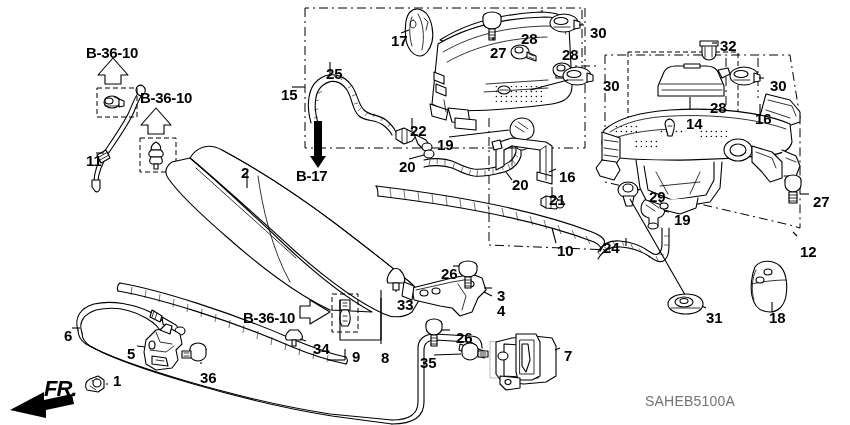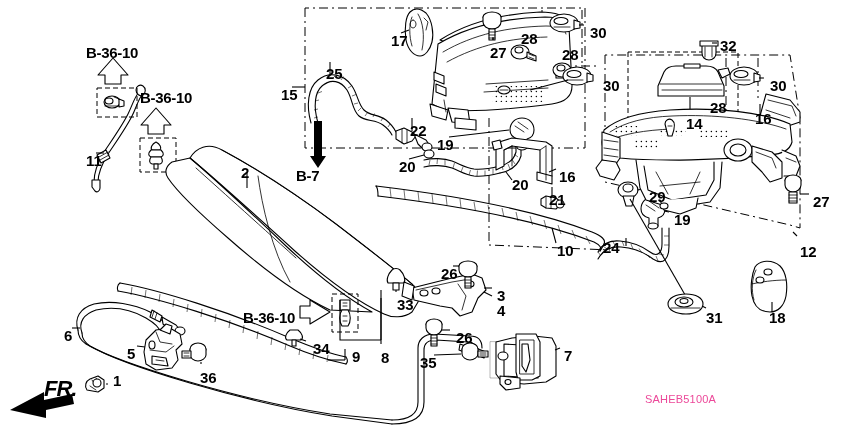--- a/index.html
+++ b/index.html
@@ -17,23 +17,23 @@
     font-size:15px;
     font-weight:700;
     color:#000;
     white-space:nowrap;
     line-height:1;
   }
   .lbl.ref{font-size:15px;font-weight:700;letter-spacing:-0.3px;}
   .partno{
     position:absolute;
     font-family:"Liberation Sans", sans-serif;
-    font-size:11px;
+    font-size:14px;
     font-weight:400;
-    color:#ec4899;
+    color:#737373;
     white-space:nowrap;
     letter-spacing:0.2px;
   }
 </style>
 </head>
 <body>
 
 <div id="stage">
 
   <svg id="art" viewBox="0 0 850 425" xmlns="http://www.w3.org/2000/svg">
@@ -608,21 +608,21 @@
       <div class="lbl" style="left: 694px; top: 310px; margin-left: 12px;">31</div>
       <div class="lbl" style="left: 720px; top: 38px;">32</div>
       <div class="lbl" style="left: 397px; top: 297px;">33</div>
       <div class="lbl" style="left: 313px; top: 341px;">34</div>
       <div class="lbl" style="left: 420px; top: 355px;">35</div>
       <div class="lbl" style="left: 200px; top: 370px;">36</div>
     </div>
   <div id="reflabels">
       <div class="lbl ref" style="left: 86px; top: 45px; font-size: 15px;">B-36-10</div>
       <div class="lbl ref" style="left: 140px; top: 90px; font-size: 15px;">B-36-10</div>
-      <div class="lbl ref" style="left: 296px; top: 168px; font-size: 15px;">B-7</div>
+      <div class="lbl ref" style="left: 296px; top: 168px; font-size: 15px;">B-17</div>
       <div class="lbl ref" style="left: 243px; top: 310px; font-size: 15px;">B-36-10</div>
     </div>
 
   <div class="partno" style="left:645px;top:393px;">SAHEB5100A</div>
 
   <div class="lbl" style="left:44px;top:378px;font-size:22px;font-style:italic;letter-spacing:-1px;">FR.</div>
 
 </div>
 
 </body></html>

